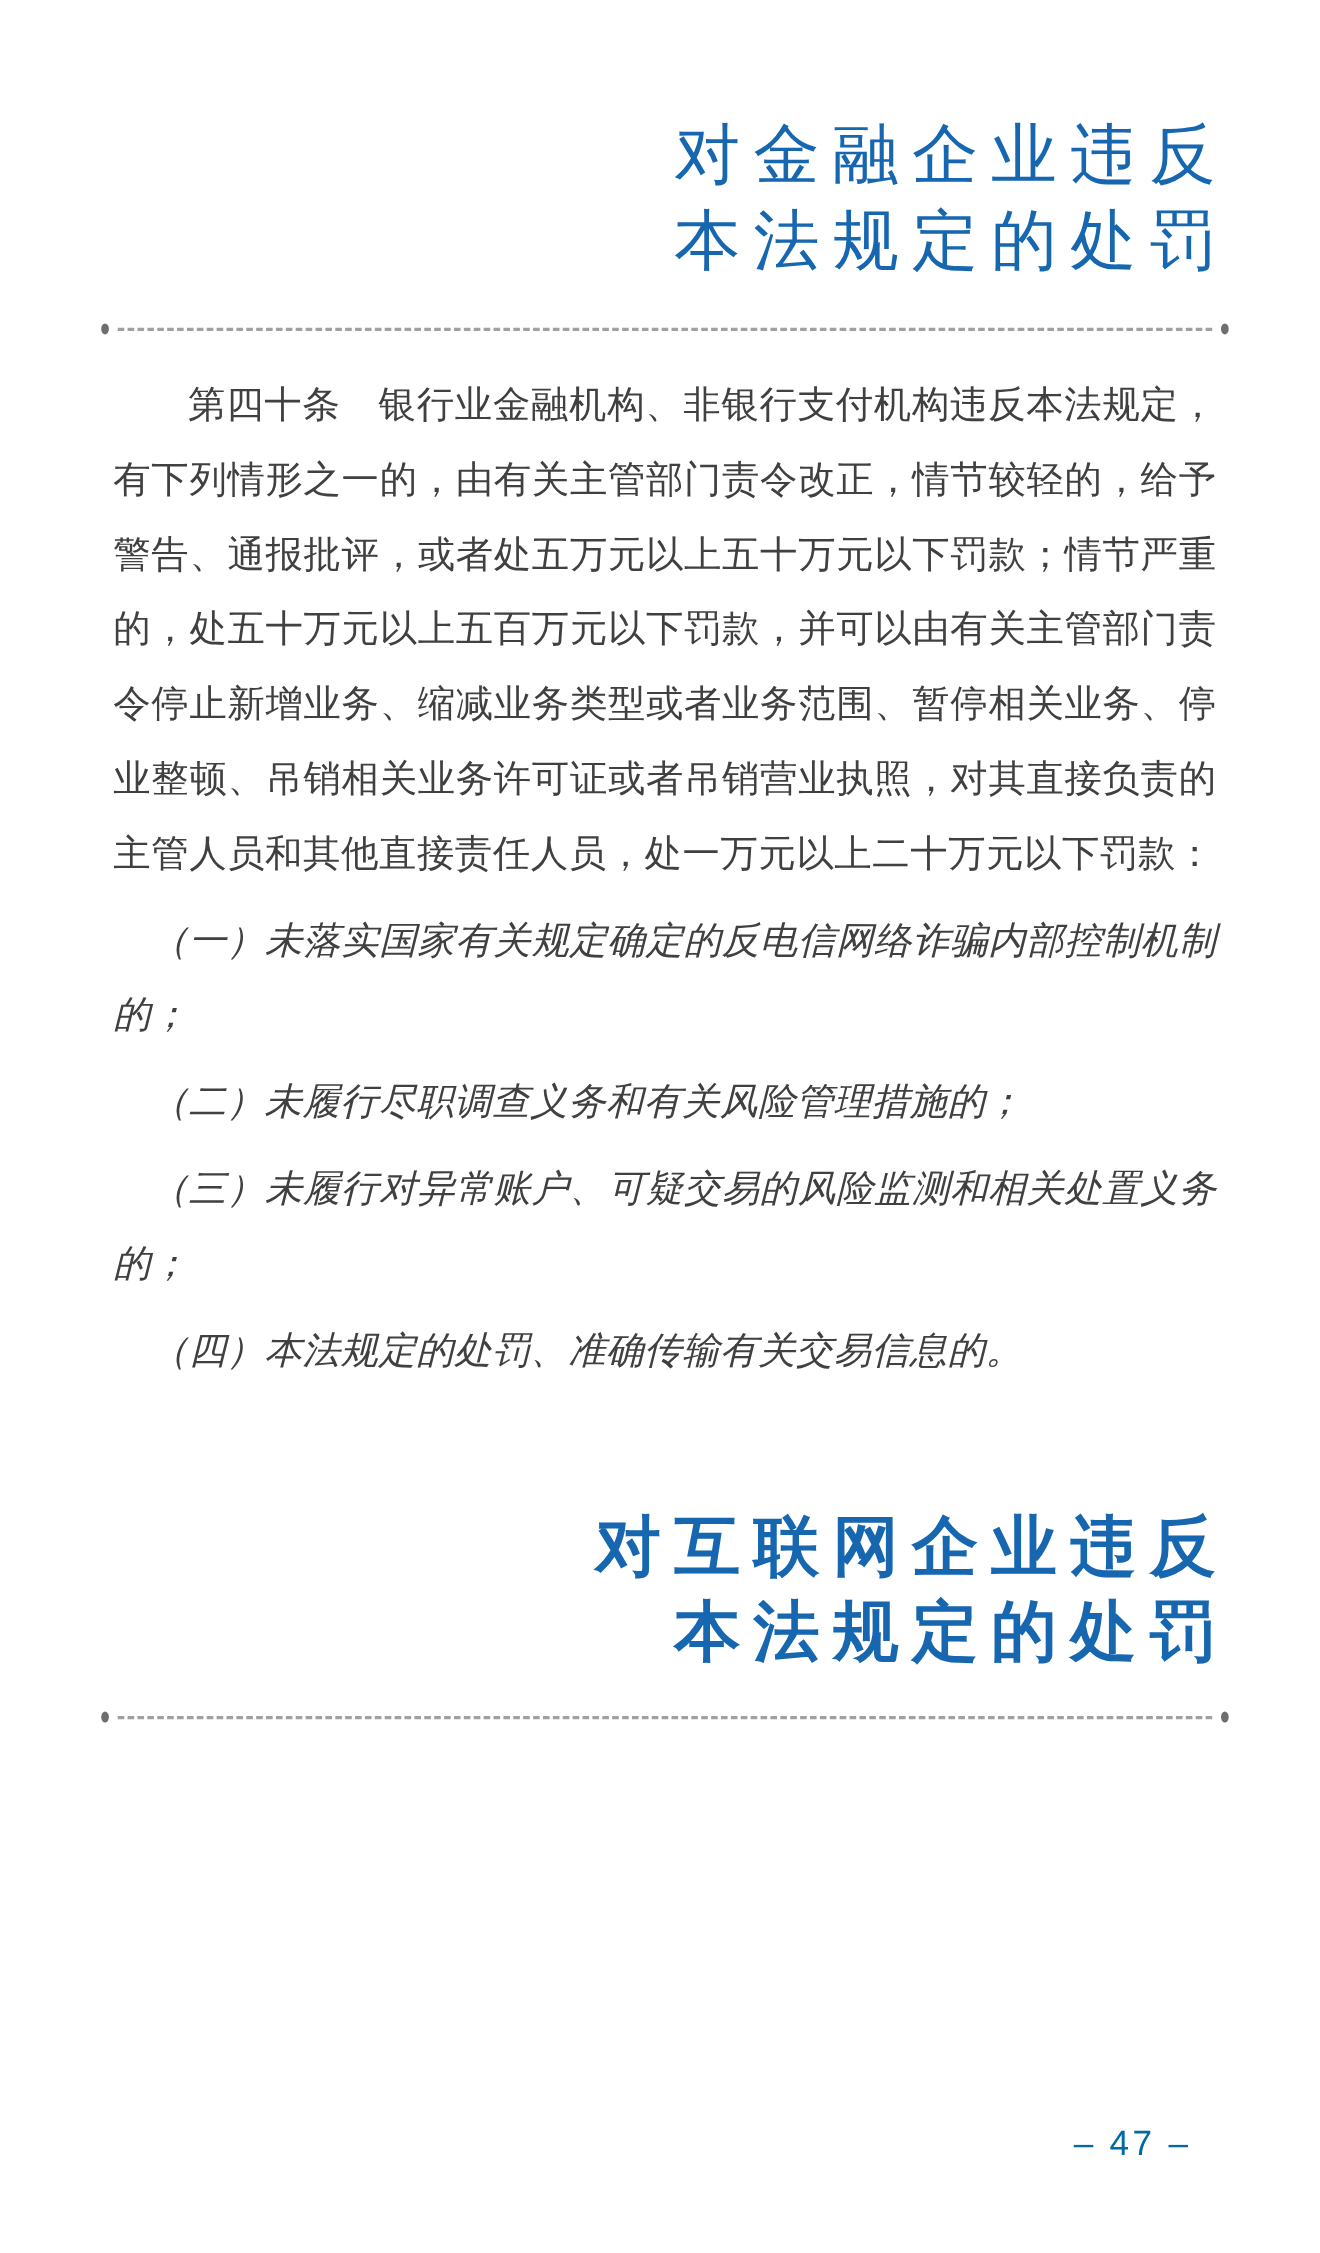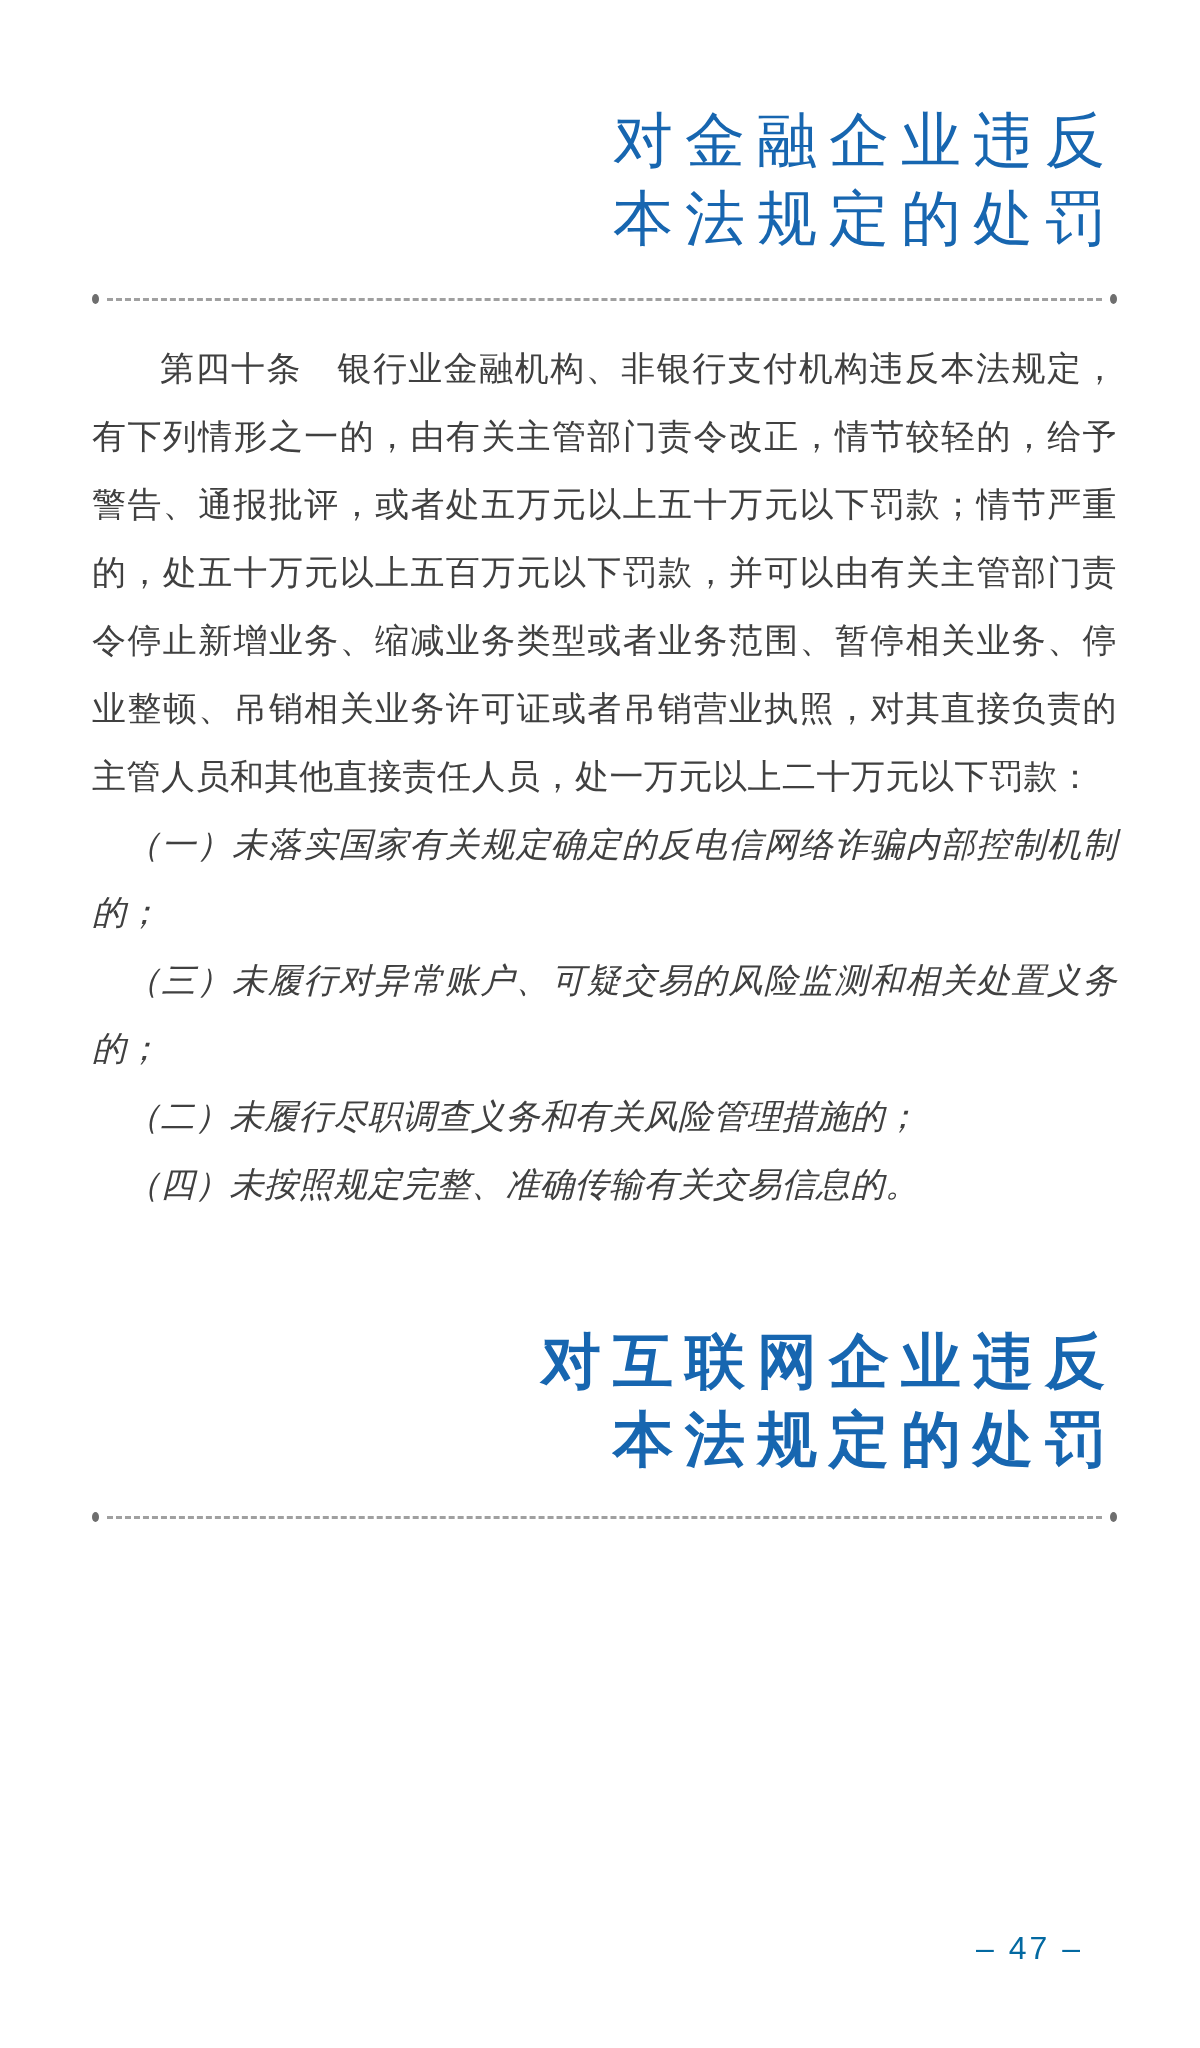--- a/index.html
+++ b/index.html
@@ -47,21 +47,21 @@
     flex: 0 0 auto;
   }
   .divider .dashes {
     flex: 1 1 auto;
     height: 0;
     border-top: 3px dashed #a0a0a0;
     margin: 0 8px;
   }
 
   .para {
-    margin: 0;
+    margin: 11px;
     font-size: 34px;
     line-height: 68px;
     color: #404040;
     font-weight: 300;
     text-align: justify;
     text-justify: inter-ideograph;
     letter-spacing: 0.5px;
   }
   .para.lead { text-indent: 2em; }
   .para.item { text-indent: 1em; font-style: italic; }
@@ -92,23 +92,23 @@
 
       <div class="divider divider-1">
         <span class="dot"></span>
         <span class="dashes"></span>
         <span class="dot"></span>
       </div>
 
       <div class="body-1">
         <p class="para lead">第四十条　银行业金融机构、非银行支付机构违反本法规定，有下列情形之一的，由有关主管部门责令改正，情节较轻的，给予警告、通报批评，或者处五万元以上五十万元以下罚款；情节严重的，处五十万元以上五百万元以下罚款，并可以由有关主管部门责令停止新增业务、缩减业务类型或者业务范围、暂停相关业务、停业整顿、吊销相关业务许可证或者吊销营业执照，对其直接负责的主管人员和其他直接责任人员，处一万元以上二十万元以下罚款：</p>
         <p class="para item">（一）未落实国家有关规定确定的反电信网络诈骗内部控制机制的；</p>
+        <p class="para item">（二）未履行尽职调查义务和有关风险管理措施的；</p>
         <p class="para item">（三）未履行对异常账户、可疑交易的风险监测和相关处置义务的；</p>
-        <p class="para item">（二）未履行尽职调查义务和有关风险管理措施的；</p>
-        <p class="para item">（四）未按照规定完整、准确传输有关交易信息的。</p>
+        <p class="para item">（四）本法规定的处罚、准确传输有关交易信息的。</p>
       </div>
     </section>
 
     <section>
       <h1 class="heading bold heading-2">
         <span class="hline">对互联网企业违反</span>
         <span class="hline">本法规定的处罚</span>
       </h1>
 
       <div class="divider divider-2">

